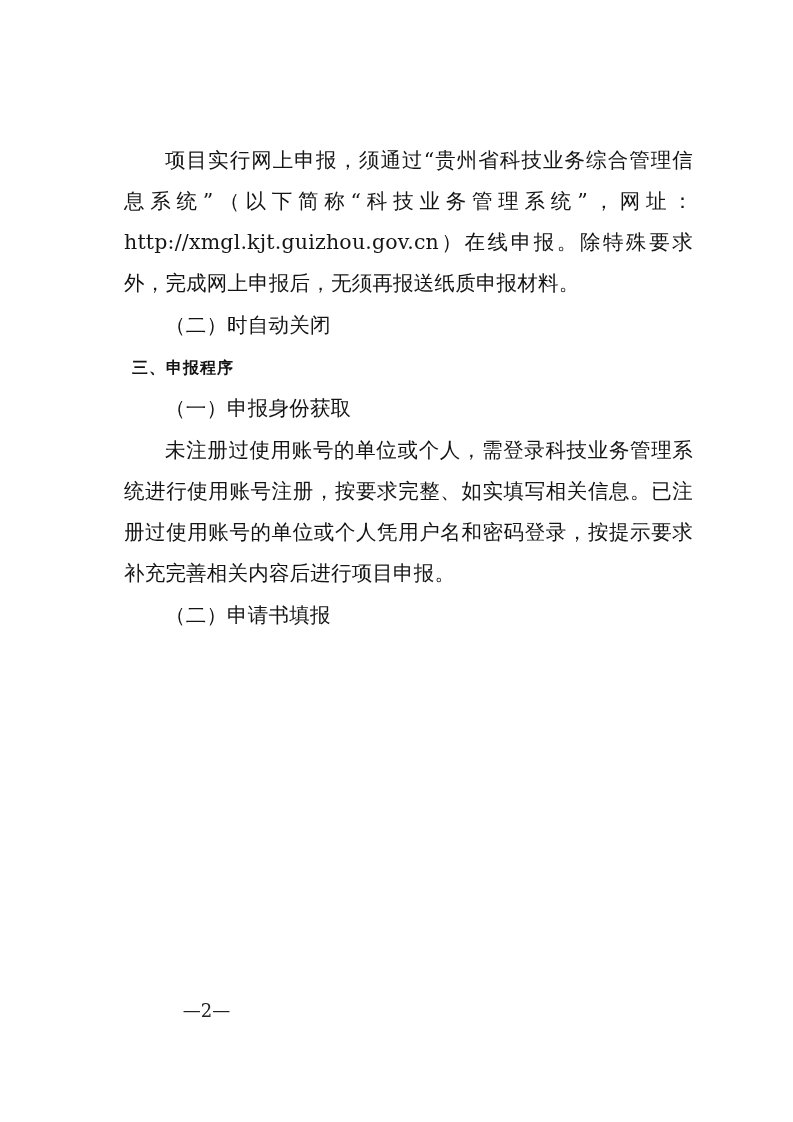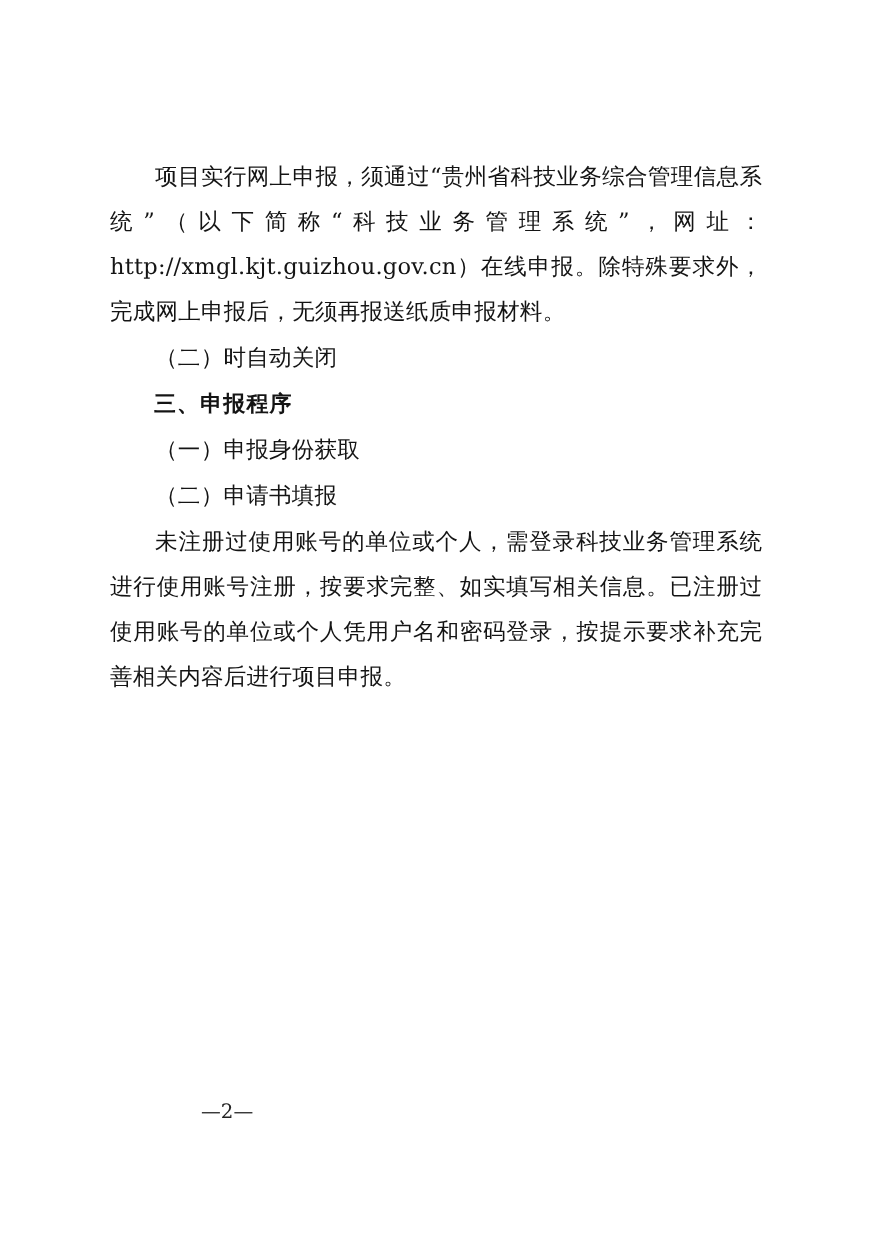--- a/index.html
+++ b/index.html
@@ -31,25 +31,26 @@
     margin: 0 0 1px 0;
     font-size: 20.5px;
     line-height: 41px;
     text-align: justify;
     text-justify: inter-ideograph;
     letter-spacing: 0.2px;
     color: #141414;
   }
   p.indent {
     text-indent: 2em;
+    margin-left: 24px;
   }
   p.heading {
     text-indent: 2em;
     font-weight: bold;
-    font-size: 20px;
+    font-size: 16px;
     line-height: 41px;
     margin: 0;
     letter-spacing: 1px;
   }
   .bold-date {
     font-weight: bold;
     letter-spacing: 0.5px;
   }
   .footer {
     position: absolute;
@@ -74,23 +75,23 @@
 
     <p class="para indent">项目实行网上申报，须通过“贵州省科技业务综合管理信息系统”（以下简称“科技业务管理系统”，网址：http://xmgl.kjt.guizhou.gov.cn）在线申报。除特殊要求外，完成网上申报后，无须再报送纸质申报材料。</p>
 
     <p class="para indent">（二）时自动关闭</p>
 
 
     <p class="para heading">三、申报程序</p>
 
     <p class="para indent">（一）申报身份获取</p>
 
+    <p class="para indent">未注册过使用账号的单位或个人，需登录科技业务管理系统进行使用账号注册，按要求完整、如实填写相关信息。已注册过使用账号的单位或个人凭用户名和密码登录，按提示要求补充完善相关内容后进行项目申报。</p>
+
     <p class="para indent">（二）申请书填报</p>
-
-    <p class="para indent">未注册过使用账号的单位或个人，需登录科技业务管理系统进行使用账号注册，按要求完整、如实填写相关信息。已注册过使用账号的单位或个人凭用户名和密码登录，按提示要求补充完善相关内容后进行项目申报。</p>
 
 
   </div>
 </div>
 
 <div class="footer">
   <span class="footer-inner">—2—</span>
 </div>
 
 </body></html>

